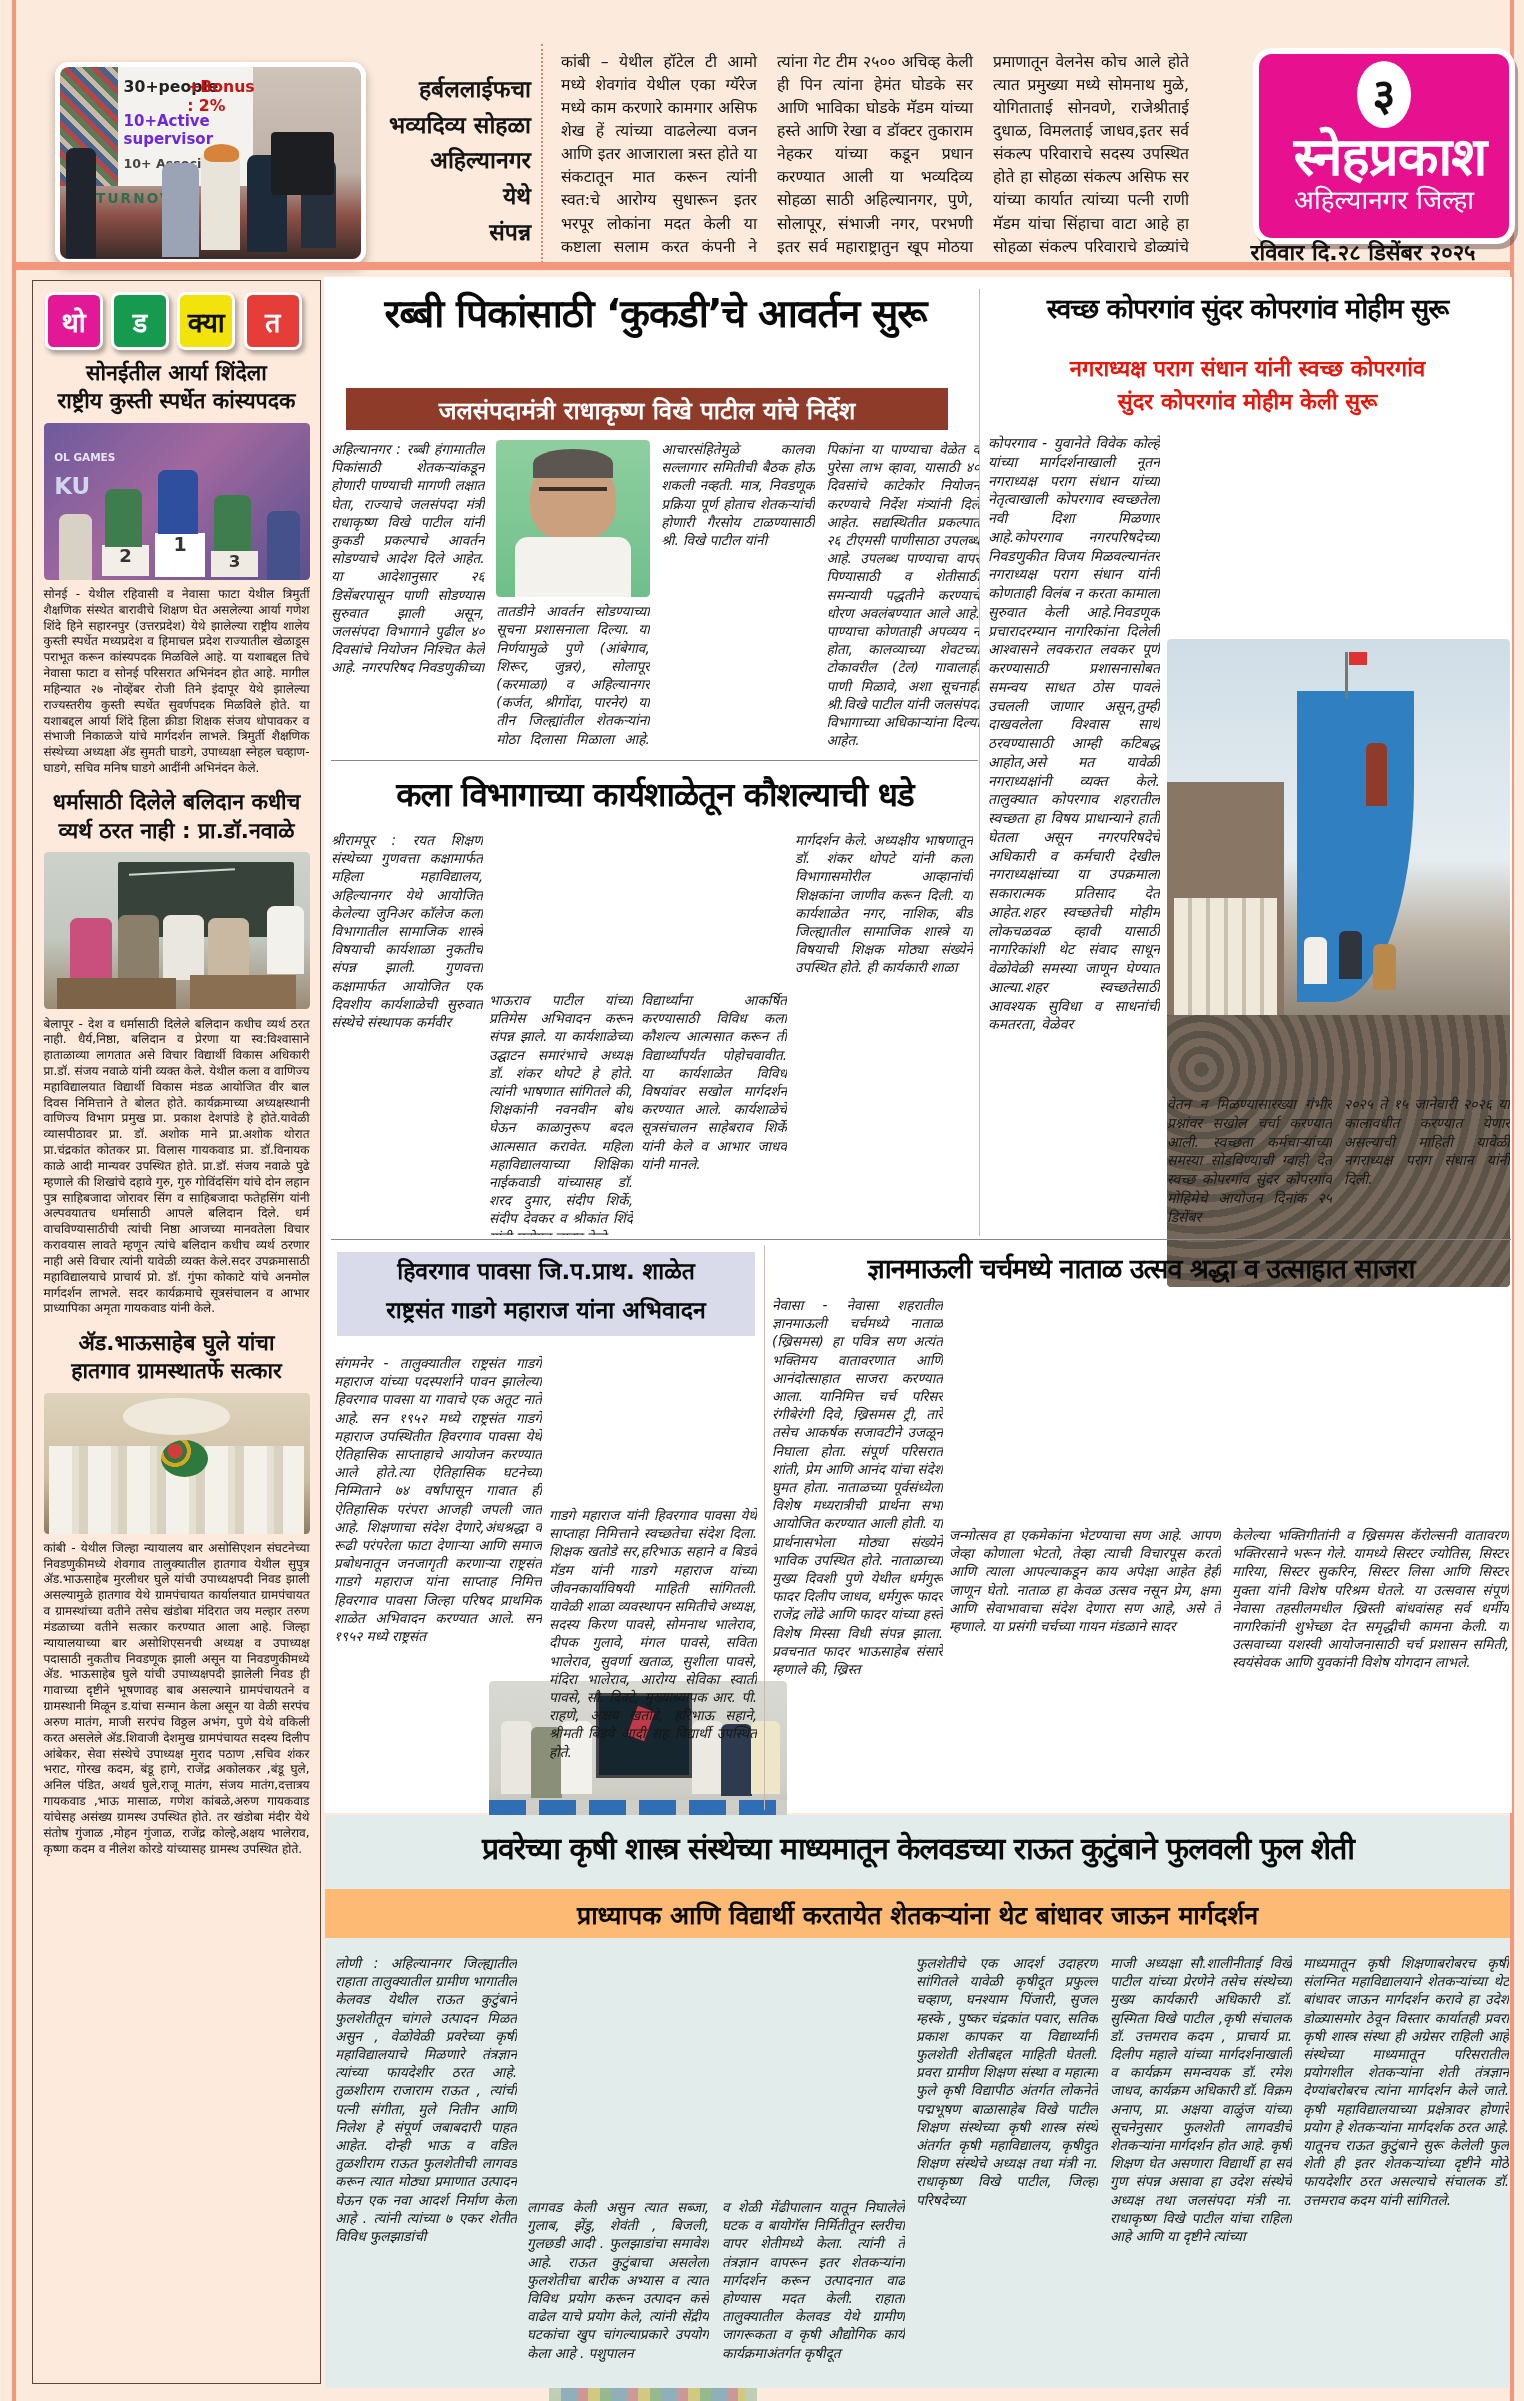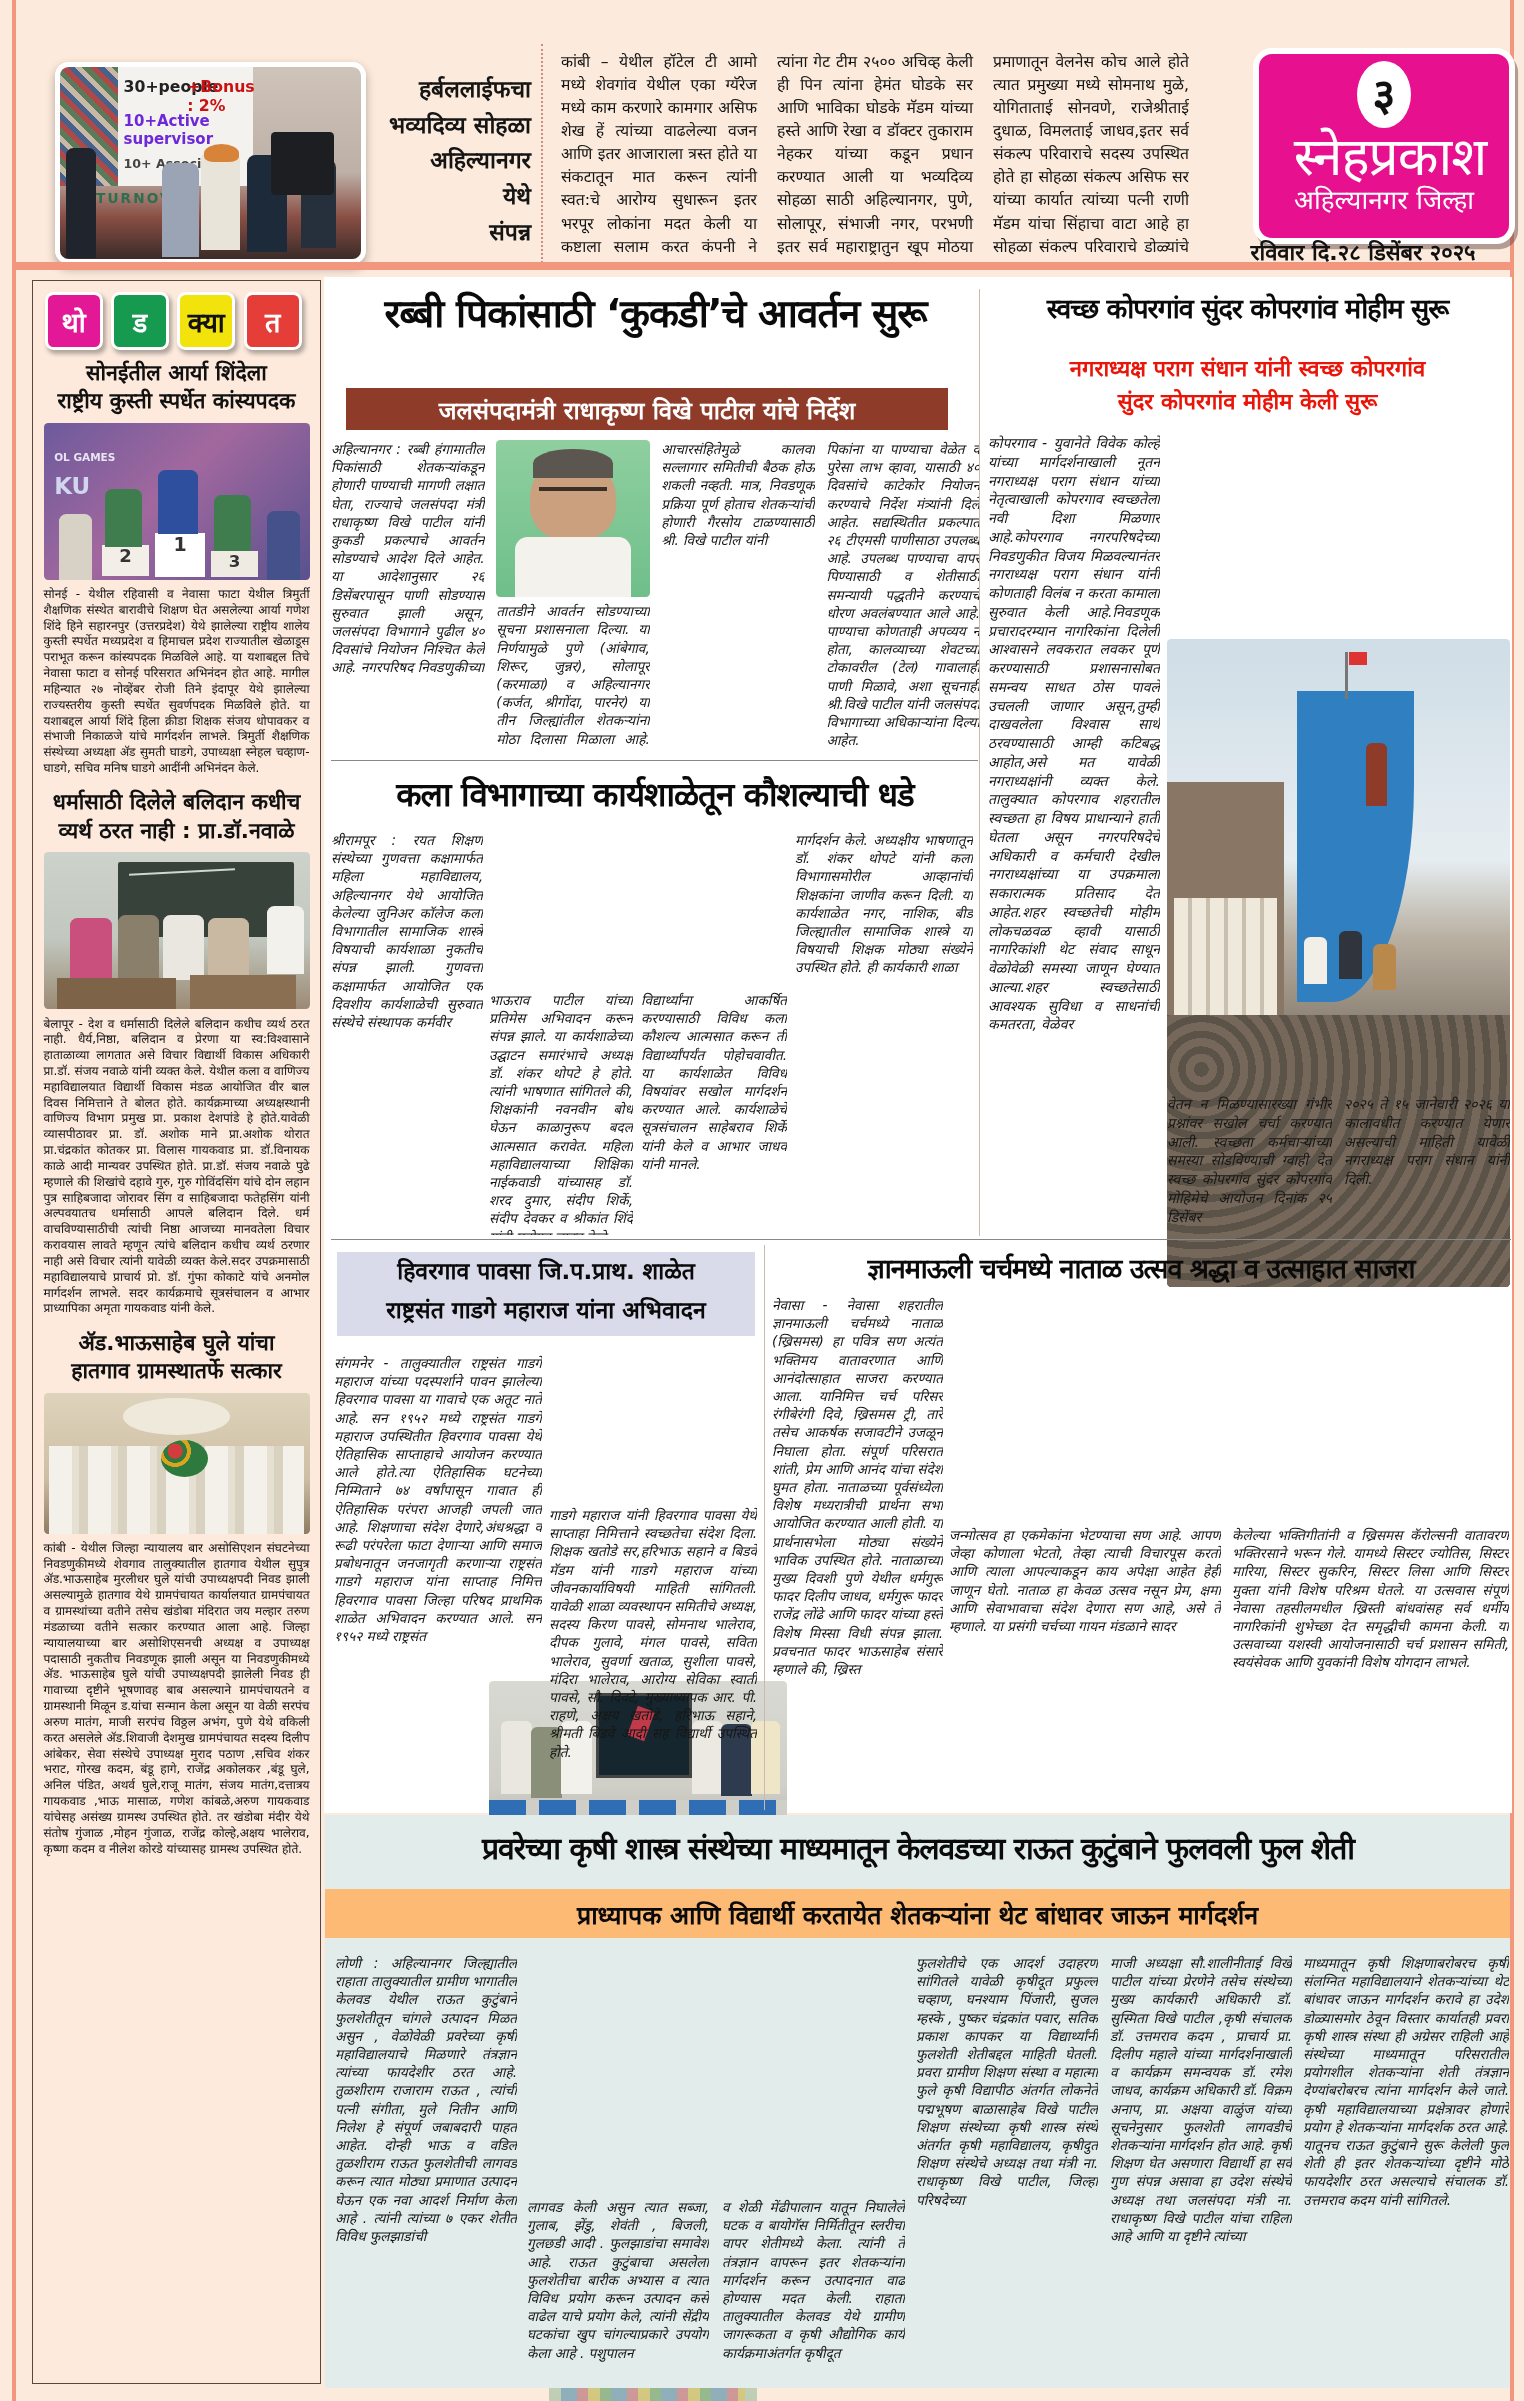--- a/index.html
+++ b/index.html
@@ -7,21 +7,21 @@
   .page{position:relative;width:1525px;height:2401px;background:#fcebdc;overflow:hidden;}
   .abs{position:absolute;}
   .edge{position:absolute;top:0;bottom:0;width:4.2px;background:#f2967e;}
   .just{text-align:justify;text-justify:inter-word;}
   .pre{white-space:pre-line;}
   .bold{font-weight:bold;}
   .clip{overflow:hidden;}
   
   .masthead{background:#e7108f;border:6.3px solid #ffffff;border-radius:19px;box-shadow:3.1px 5.2px 0 rgba(90,60,60,.45);text-align:center;color:#fff;}
   .mh-circle{width:54px;height:67px;background:#fff;border-radius:50%;margin:7.3px auto 1px auto;color:#111;font-size:44px;font-weight:bold;line-height:67px;}
-  .mh-title{font-size:53px;font-weight:normal;letter-spacing:-1px;line-height:1.05;margin-left:12px;}
+  .mh-title{font-size:53px;font-weight:bold;letter-spacing:-1px;line-height:1.05;margin-left:12px;}
   .mh-sub{font-size:26px;font-weight:normal;line-height:1.2;}
   
   .leftcol{background:#fdeadd;border:1.6px solid #5a463c;box-sizing:border-box;padding:9.4px 10.5px;}
   .tile{width:58px;height:58px;border-radius:8.4px;border:3.1px solid #fff;box-shadow:2.1px 3.1px 4.2px rgba(0,0,0,.3);display:flex;align-items:center;justify-content:center;font-size:27px;font-weight:bold;box-sizing:border-box;}
   .lc-h{font-size:21.4px;font-weight:bold;text-align:center;line-height:1.32;margin:7.3px 0;color:#111;}
   .lc-b{font-size:12px;line-height:1.32;color:#141414;}
   .ph{position:relative;overflow:hidden;border-radius:4.2px;background:#999;}
   .ph .s{position:absolute;}
   
   .headline{font-weight:bold;color:#0a0a0a;white-space:nowrap;text-align:center;letter-spacing:-1px;}

